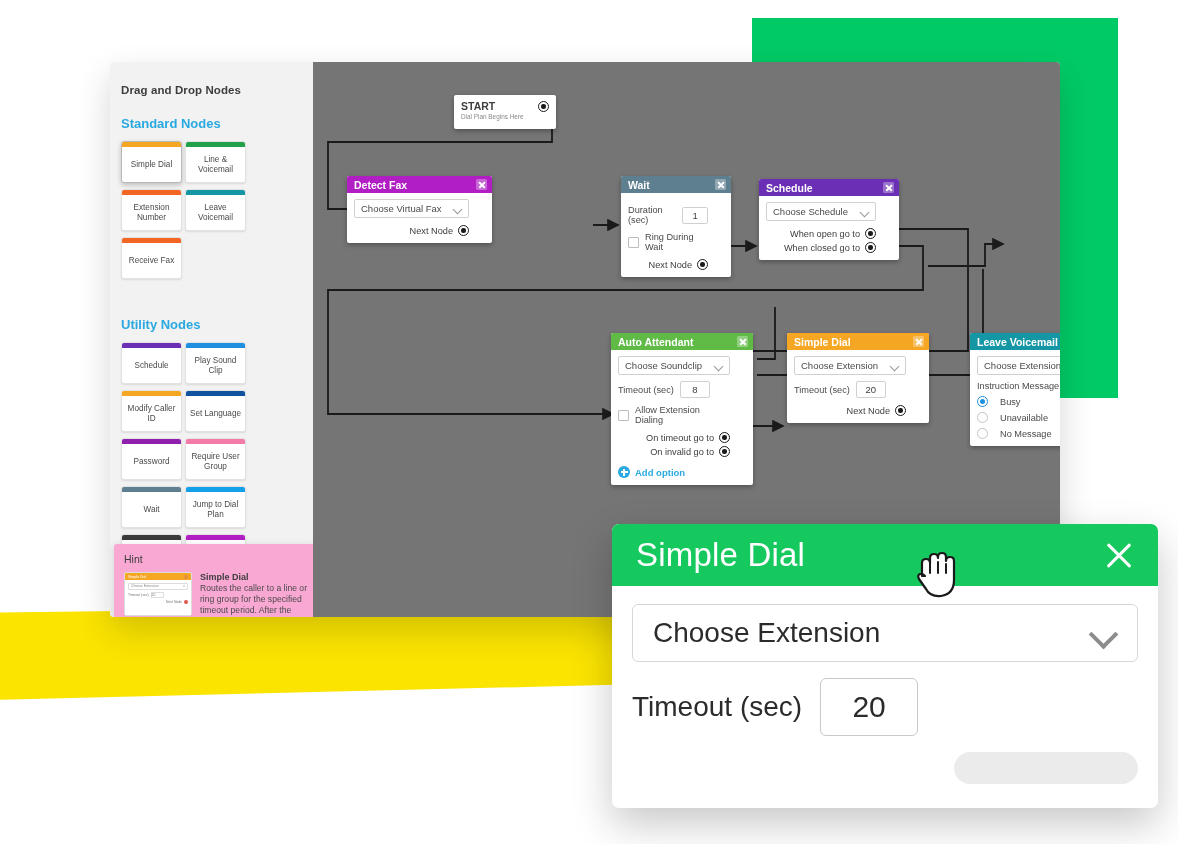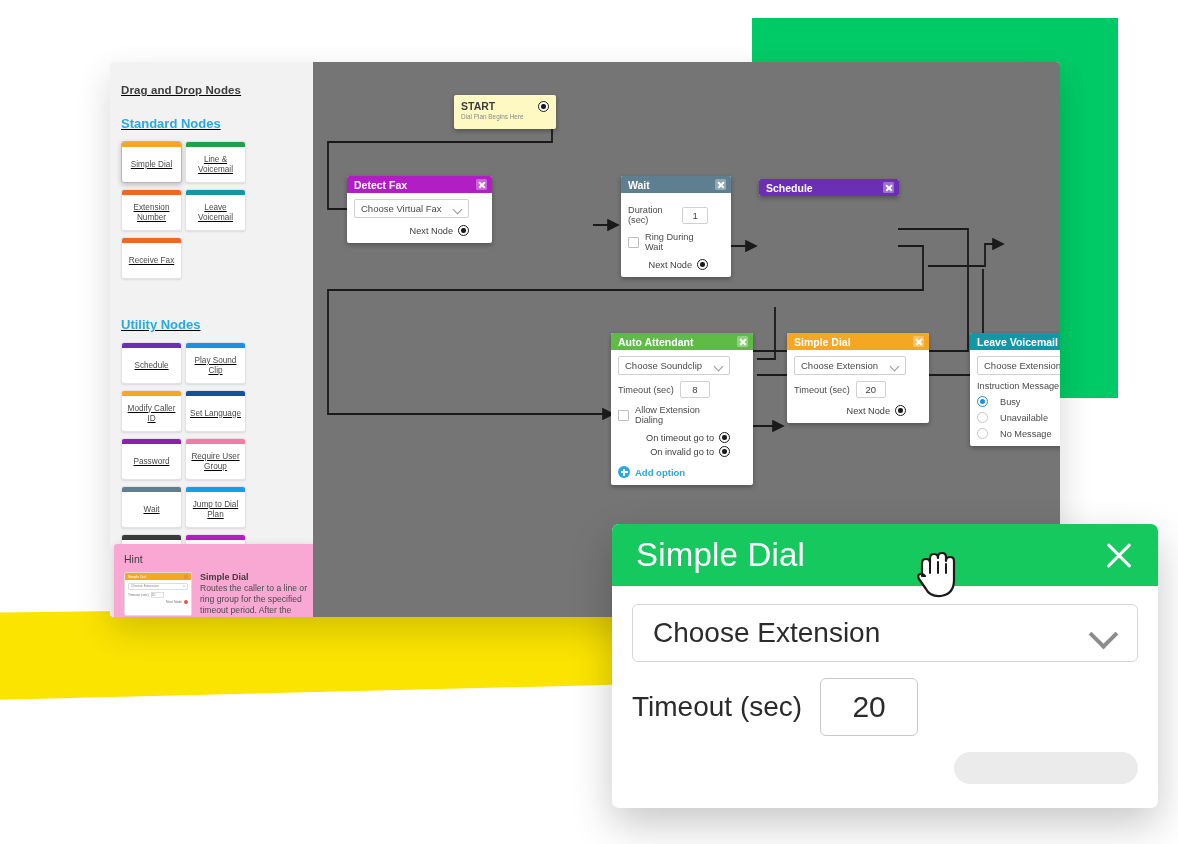--- a/index.html
+++ b/index.html
@@ -33,21 +33,20 @@
     background: #f4f4f4;
     overflow: hidden;
   }
 
   
   .sidebar {
     position: absolute; left: 0; top: 0;
     width: 203px; height: 555px;
     background: #f2f2f2;
     padding: 22px 12px 12px 11px;
-    text-decoration: underline;
   }
   .sidebar-title {
     font-size: 11.5px; font-weight: bold; color: #3d3d3d;
     letter-spacing: .1px; margin-bottom: 20px;
   }
   .section-title {
     font-size: 13px; font-weight: bold; color: #29a9e0;
     margin: 0 0 10px 0;
   }
   .section-title.util { margin-top: 38px; }
@@ -203,21 +202,21 @@
   .plus::before, .plus::after {
     content: ""; position: absolute; background: #fff;
   }
   .plus::before { left: 2.5px; top: 5.2px; width: 7px; height: 1.6px; }
   .plus::after  { left: 5.2px; top: 2.5px; width: 1.6px; height: 7px; }
 
   
   .start-node {
     position: absolute; left: 141px; top: 33px;
     width: 102px; height: 34px;
-    background: #fef9c3; border-radius: 2px;
+    background: #ffffff; border-radius: 2px;
     box-shadow: 0 2px 5px rgba(0,0,0,0.30);
     padding: 5px 7px;
     display: flex; justify-content: space-between; align-items: flex-start;
   }
   .start-title { font-size: 10.5px; font-weight: bold; color: #3d3d3d; line-height: 12px; }
   .start-sub { font-size: 6.4px; color: #8a8a8a; margin-top: 1px; }
 
   
   .modal {
     position: absolute; left: 612px; top: 524px;
@@ -456,20 +455,34 @@
             <span class="port"></span>
           </div>
         </div>
       </div>
 
       <div class="node" style="left:446px; top:117px; width:140px;">
         <div class="node-head" style="background:#6b2fb5">
           <span>Schedule</span>
           <span class="node-x"></span>
         </div>
+        <div class="node-body">
+          <div class="select">
+            <span>Choose Schedule</span>
+            <span class="chev"></span>
+          </div>
+          <div class="port-row">
+            <span>When open go to</span>
+            <span class="port"></span>
+          </div>
+          <div class="port-row" style="margin-top:3px">
+            <span>When closed go to</span>
+            <span class="port"></span>
+          </div>
+        </div>
       </div>
 
       <div class="node" style="left:298px; top:271px; width:142px;">
         <div class="node-head" style="background:#5fbb46">
           <span>Auto Attendant</span>
           <span class="node-x"></span>
         </div>
         <div class="node-body">
           <div class="select">
             <span>Choose Soundclip</span>

